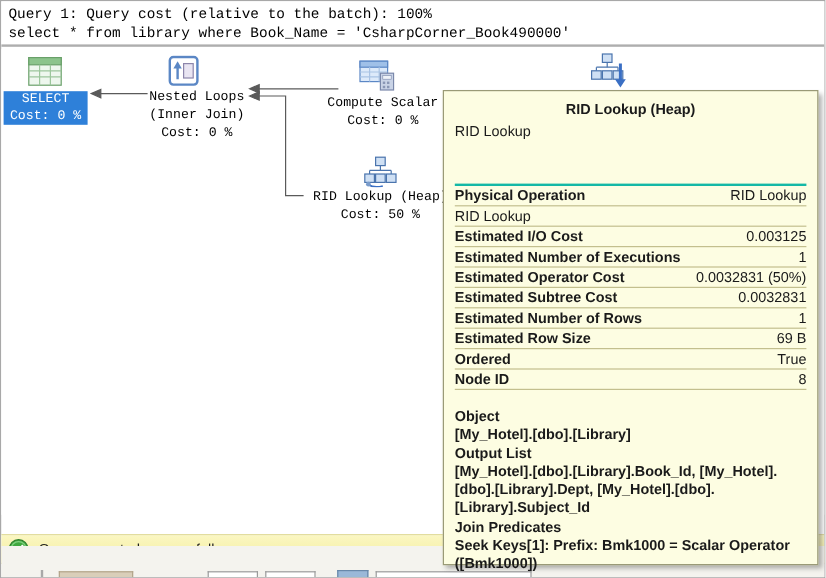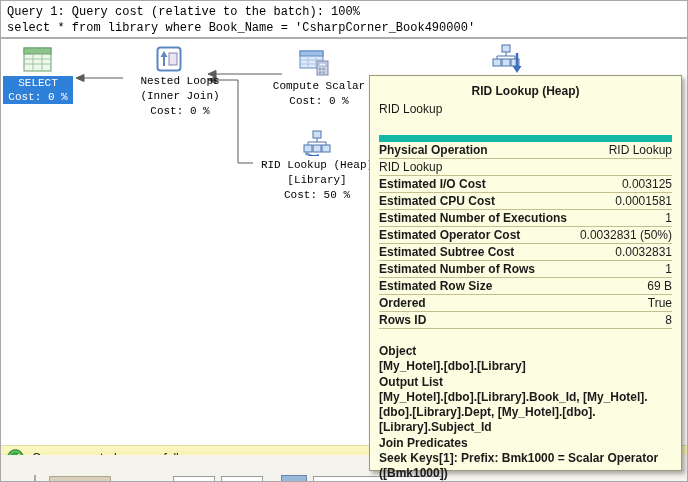--- a/index.html
+++ b/index.html
@@ -34,21 +34,21 @@
   
   .tooltip{
     position:absolute;left:368px;top:74px;width:313px;height:396px;
     background:#fdfde2;border:1px solid #9a9a77;
     box-shadow:3px 3px 4px rgba(80,80,80,.45);
     box-sizing:border-box;padding:5px 9px 4px 9px;
     font-size:12px;color:#1a1a1a;z-index:5;
   }
   .tt-title{font-weight:bold;text-align:center;font-size:12px;line-height:16px;margin-top:2px;}
   .tt-subtitle{text-align:left;line-height:16px;margin-top:2px;}
-  .tt-table{margin-top:18px;border-top:7px solid #14b8a6;}
+  .tt-table{margin-top:36px;border-top:2px solid #14b8a6;}
   .tt-row{display:flex;justify-content:space-between;height:17px;line-height:16px;
           border-bottom:1px solid #c3bf8e;box-sizing:border-box;}
   .tt-label{font-weight:bold;white-space:nowrap;}
   .tt-value{text-align:right;white-space:nowrap;}
   .tt-sections{margin-top:14px;}
   .tt-heading{font-weight:bold;line-height:16px;}
   .tt-text{line-height:15px;word-wrap:break-word;font-weight:bold;}
   
   .status-bar{
     position:absolute;left:0;top:428px;width:100%;height:25px;
@@ -93,21 +93,21 @@
         <line x1="1" y1="17" x2="28" y2="17" stroke="#9cc69c"></line>
         <line x1="10" y1="7" x2="10" y2="24" stroke="#9cc69c"></line>
         <line x1="19" y1="7" x2="19" y2="24" stroke="#9cc69c"></line>
       </svg>
       <div class="select-box">
         <div>SELECT</div>
         <div>Cost: 0 %</div>
       </div>
     </div>
 
-    <div class="plan-node" style="left:120px;top:0;width:118px;height:75px;">
+    <div class="plan-node" style="left:104px;top:0;width:118px;height:75px;">
       <svg class="icon-abs" style="left:35px;top:5px;" width="26" height="26">
         <rect x="1.5" y="1.5" width="23" height="23" rx="3" fill="#ffffff" stroke="#5b87c5" stroke-width="2"></rect>
         <rect x="13" y="7" width="8" height="12" fill="#e9e5f2" stroke="#8d86ab"></rect>
         <line x1="8" y1="20" x2="8" y2="10" stroke="#5b87c5" stroke-width="2"></line>
         <polygon points="8,5 4.5,11 11.5,11" fill="#5b87c5"></polygon>
       </svg>
       <div class="node-label" style="margin-top:33px;">
         <div>Nested Loops</div>
         <div>(Inner Join)</div>
         <div>Cost: 0 %</div>
@@ -156,21 +156,20 @@
         <line x1="24" y1="12" x2="24" y2="15" stroke="#4a74ad"></line>
         <rect x="11" y="1" width="8" height="7" fill="#cfe0f4" stroke="#4a74ad"></rect>
         <rect x="2" y="15" width="8" height="7" fill="#cfe0f4" stroke="#4a74ad"></rect>
         <rect x="11" y="15" width="8" height="7" fill="#cfe0f4" stroke="#4a74ad"></rect>
         <rect x="20" y="15" width="8" height="7" fill="#cfe0f4" stroke="#4a74ad"></rect>
         <path d="M5,24 q5,3 12,1" stroke="#3a6fc4" stroke-width="1.5" fill="none"></path>
         <circle cx="5" cy="23.5" r="2" fill="#7a9ccb"></circle>
       </svg>
       <div class="node-label" style="margin-top:29px;">
         <div>RID Lookup (Heap)</div>
-        <div>[Library]</div>
         <div>Cost: 50 %</div>
       </div>
     </div>
   </div>
 
   <div class="status-bar">
     <span class="check">
       <svg width="17" height="17">
         <circle cx="8.5" cy="8.5" r="7.8" fill="#3fa83f" stroke="#2d7f2d"></circle>
         <circle cx="8.5" cy="8.5" r="6.2" fill="none" stroke="#7fd07f" stroke-width="1"></circle>
@@ -199,24 +198,20 @@
         <span class="tt-value">RID Lookup</span>
       </div>
       <div class="tt-row">
         <span class="tt-value">RID Lookup</span>
       </div>
       <div class="tt-row">
         <span class="tt-label">Estimated I/O Cost</span>
         <span class="tt-value">0.003125</span>
       </div>
       <div class="tt-row">
-        <span class="tt-label">Estimated CPU Cost</span>
-        <span class="tt-value">0.0001581</span>
-      </div>
-      <div class="tt-row">
         <span class="tt-label">Estimated Number of Executions</span>
         <span class="tt-value">1</span>
       </div>
       <div class="tt-row">
         <span class="tt-label">Estimated Operator Cost</span>
         <span class="tt-value">0.0032831 (50%)</span>
       </div>
       <div class="tt-row">
         <span class="tt-label">Estimated Subtree Cost</span>
         <span class="tt-value">0.0032831</span>
@@ -227,21 +222,21 @@
       </div>
       <div class="tt-row">
         <span class="tt-label">Estimated Row Size</span>
         <span class="tt-value">69 B</span>
       </div>
       <div class="tt-row">
         <span class="tt-label">Ordered</span>
         <span class="tt-value">True</span>
       </div>
       <div class="tt-row">
-        <span class="tt-label">Rows ID</span>
+        <span class="tt-label">Node ID</span>
         <span class="tt-value">8</span>
       </div>
     </div>
 
     <div class="tt-sections">
       <div class="tt-section">
         <div class="tt-heading">Object</div>
         <div class="tt-text">[My_Hotel].[dbo].[Library]</div>
       </div>
       <div class="tt-section">

